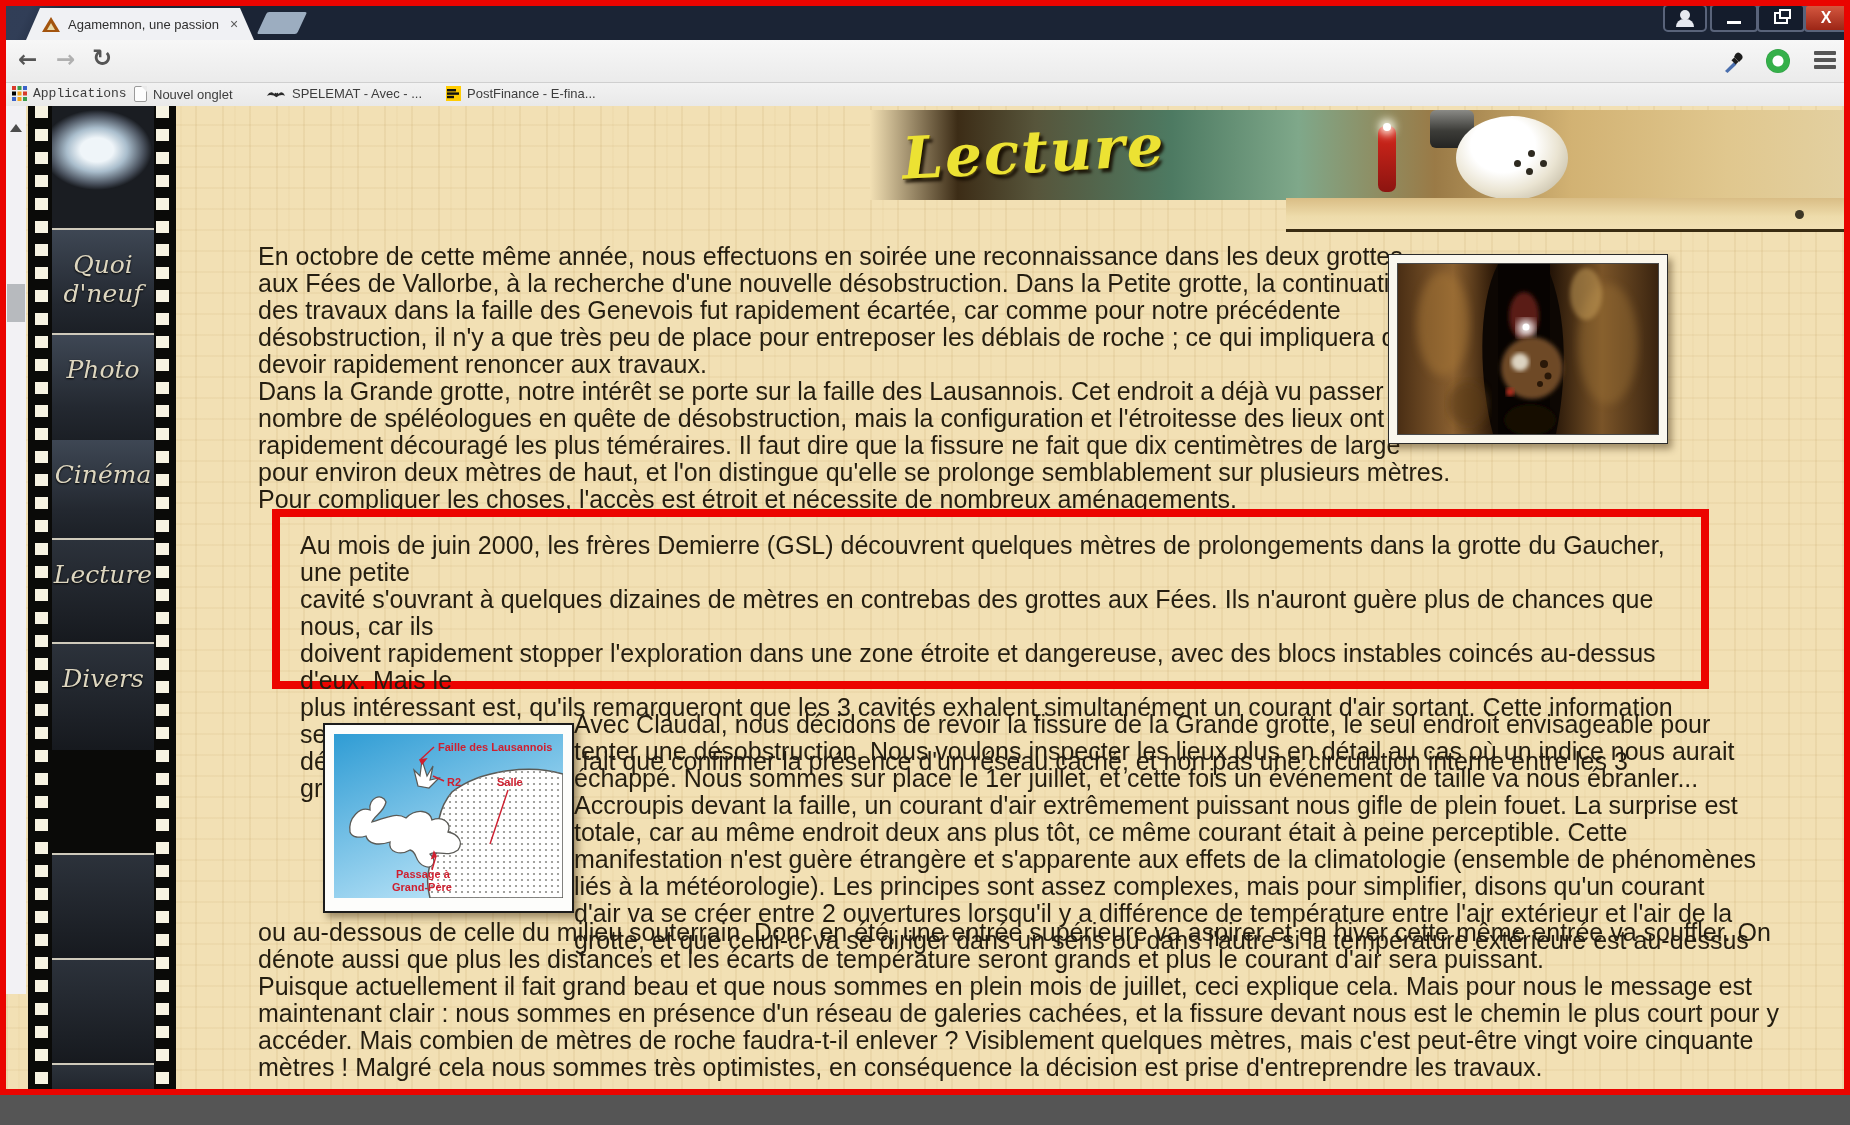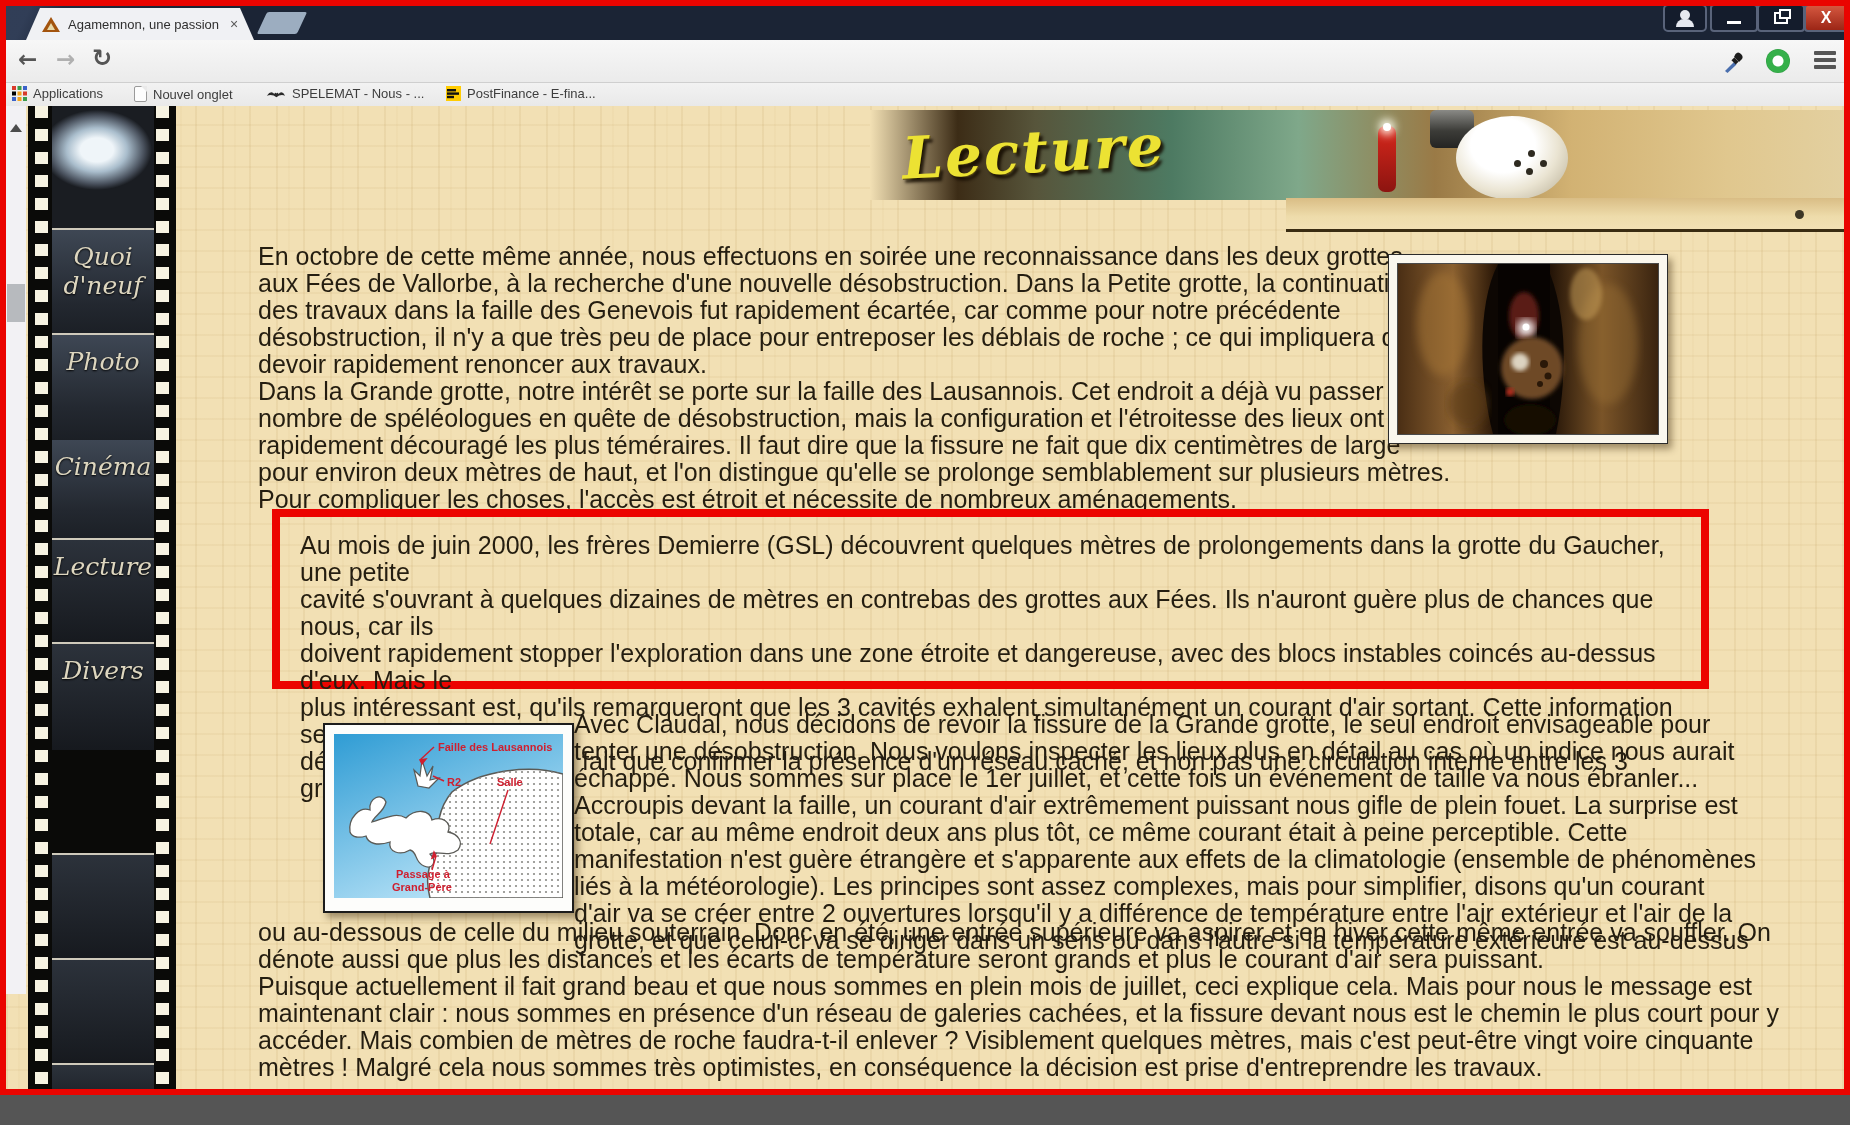--- a/index.html
+++ b/index.html
@@ -60,21 +60,21 @@
       repeating-linear-gradient(0deg,rgba(170,130,60,.07) 0 2px,transparent 2px 21px),
       repeating-linear-gradient(90deg,transparent 0 12px,rgba(190,150,80,.05) 12px 14px,transparent 14px 54px);}
   
   #strip{position:absolute;left:22px;top:0;width:148px;height:1007px;background:#0a0a08;}
   .perf{position:absolute;top:0;bottom:0;width:13px;
     background:repeating-linear-gradient(180deg,#f7f3e2 0 12px,#0a0a08 12px 23px);}
   .perf.l{left:7px;} .perf.r{left:128px;}
   .cell{position:absolute;left:24px;width:102px;border-top:2px solid #cfcabb;
     background:linear-gradient(#3e4754,#232830 70%,#1b1f25);}
   .cell.dark{background:linear-gradient(#2c323b,#16191e);}
-  .cell .navlbl{display:block;text-align:center;padding-top:12px;
+  .cell .navlbl{display:block;text-align:center;padding-top:20px;
     font-family:"DejaVu Serif",serif;font-style:italic;font-size:25px;color:#ddd6bf;
     text-shadow:0 1px 2px #000;}
   #cell-photo{left:24px;top:0;width:102px;height:122px;border-top:none;
     background:radial-gradient(ellipse 55px 40px at 44% 36%,#eff5f9 0 30%,#a9bdcc 55%,#4a525e 85%,#1a1d22);}
   
   #banner{left:864px;top:4px;width:974px;height:90px;
     background:linear-gradient(90deg,#f2e0b4 0,#3c2c16 9%,#57553b 17%,#4d7a62 31%,#7fa88a 44%,#97targ 50%,#9a7a46 58%,#d2b273 72%,#e0c78e 88%,#e3d0a0 100%);}
   #banner-title{position:absolute;left:32px;top:8px;font-family:"DejaVu Serif",serif;font-style:italic;font-weight:bold;
     font-size:58px;color:#ece233;transform:rotate(-3deg);letter-spacing:2px;
     text-shadow:3px 4px 3px rgba(20,12,0,.85),1px 1px 0 #6a5a14;}
@@ -154,21 +154,21 @@
     </svg>
   </div>
   <div id="ext-green" class="abs"></div>
   <div id="menu" class="abs">
       <i></i>
       <i></i>
       <i></i>
     </div>
 
   <div id="bookmarksbar" class="abs"></div>
-  <div class="bm" style="left:12px;">
+  <div class="bm" style="left:12px;font-family:Liberation Mono, monospace;">
     <svg width="15" height="15" viewBox="0 0 15 15">
       <rect x="0" y="0" width="4" height="4" fill="#d93b2b"></rect>
         <rect x="5.5" y="0" width="4" height="4" fill="#3b9b4a"></rect>
         <rect x="11" y="0" width="4" height="4" fill="#3b62c9"></rect>
       <rect x="0" y="5.5" width="4" height="4" fill="#f2a javais"></rect>
         <rect x="5.5" y="5.5" width="4" height="4" fill="#f2a21e"></rect>
         <rect x="11" y="5.5" width="4" height="4" fill="#d93b2b"></rect>
       <rect x="0" y="11" width="4" height="4" fill="#3b62c9"></rect>
         <rect x="5.5" y="11" width="4" height="4" fill="#f2a21e"></rect>
         <rect x="11" y="11" width="4" height="4" fill="#3b9b4a"></rect>
@@ -176,21 +176,21 @@
     <span class="lbl">Applications</span>
   </div>
   <div class="bm" style="left:134px;">
     <div class="docicon" style="margin-left:0;width:11px;height:14px;"></div>
     <span class="lbl">Nouvel onglet</span>
   </div>
   <div class="bm" style="left:266px;">
     <svg width="20" height="12" viewBox="0 0 24 12">
       <path d="M1 8 Q6 1 10 6 Q11 3 12.5 5.5 Q14 3 15 6 Q19 1 23 8 Q17 6 12.5 10 Q8 6 1 8 Z" fill="#2a2a2a"></path>
     </svg>
-    <span class="lbl">SPELEMAT - Nous - ...</span>
+    <span class="lbl">SPELEMAT - Avec - ...</span>
   </div>
   <div class="bm" style="left:446px;">
     <svg width="15" height="15" viewBox="0 0 15 15">
       <rect width="15" height="15" fill="#ffcc02"></rect>
       <rect x="1" y="3" width="9" height="2.4" fill="#111"></rect>
         <rect x="1" y="6.4" width="12" height="2.4" fill="#111"></rect>
         <rect x="1" y="9.8" width="7" height="2.4" fill="#111"></rect>
     </svg>
     <span class="lbl">PostFinance - E-fina...</span>
   </div>

